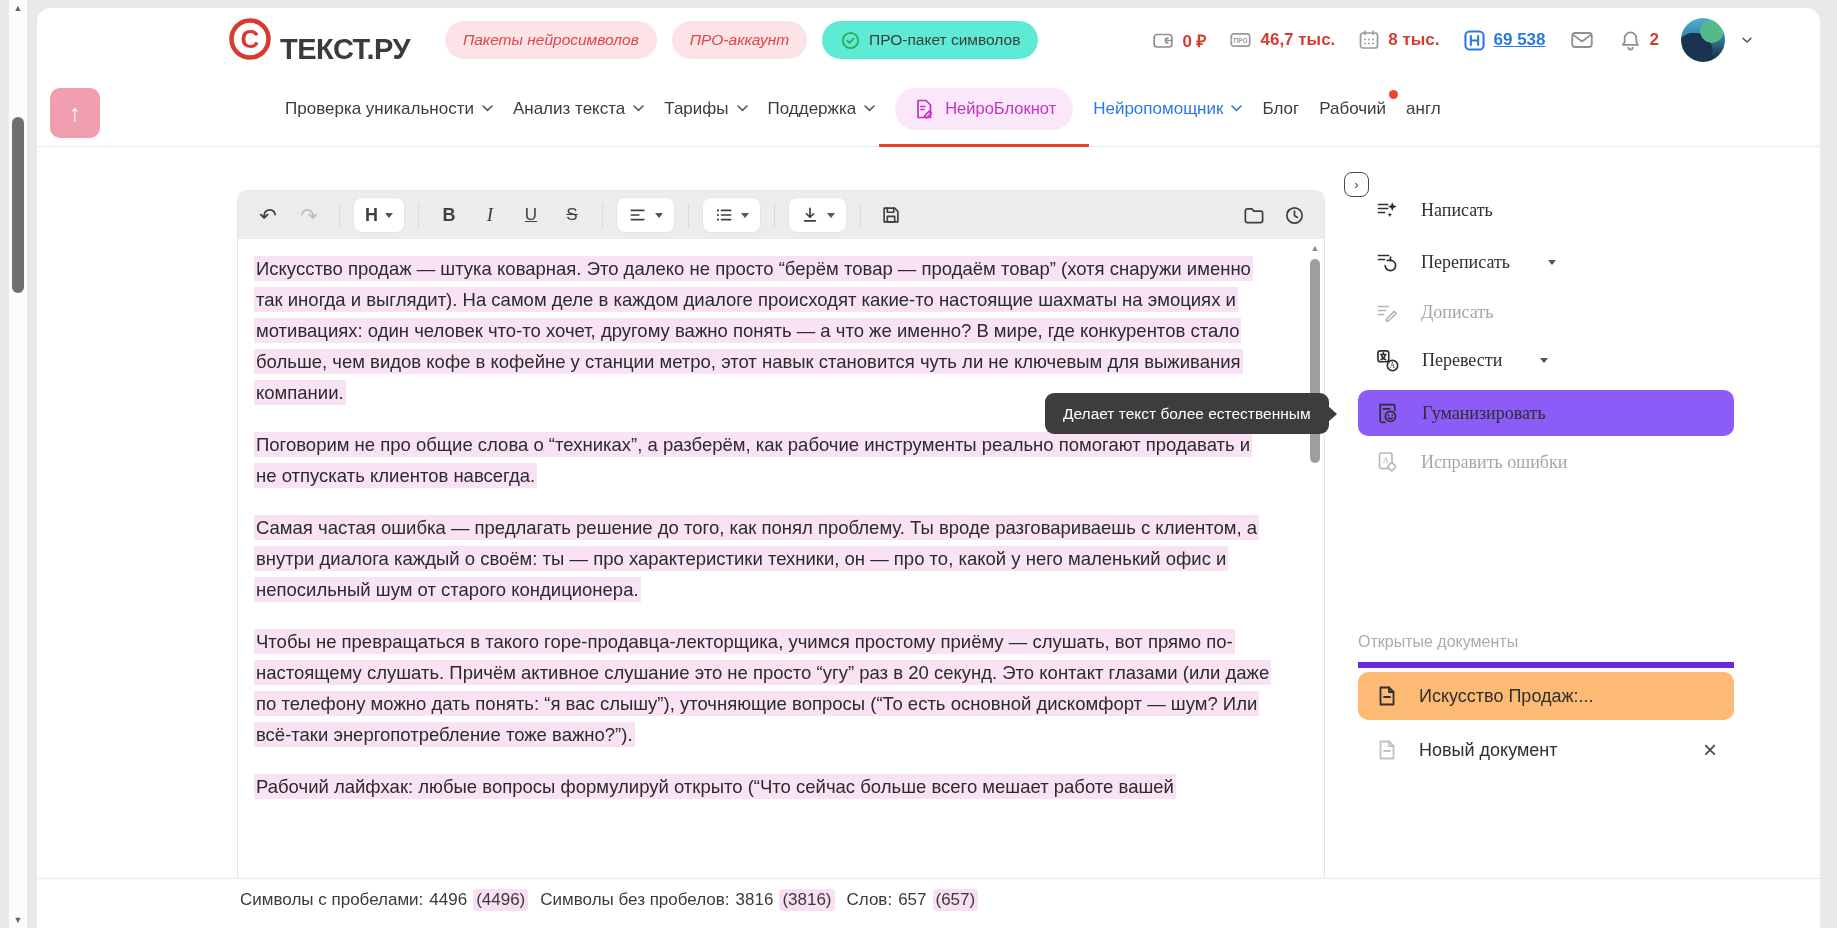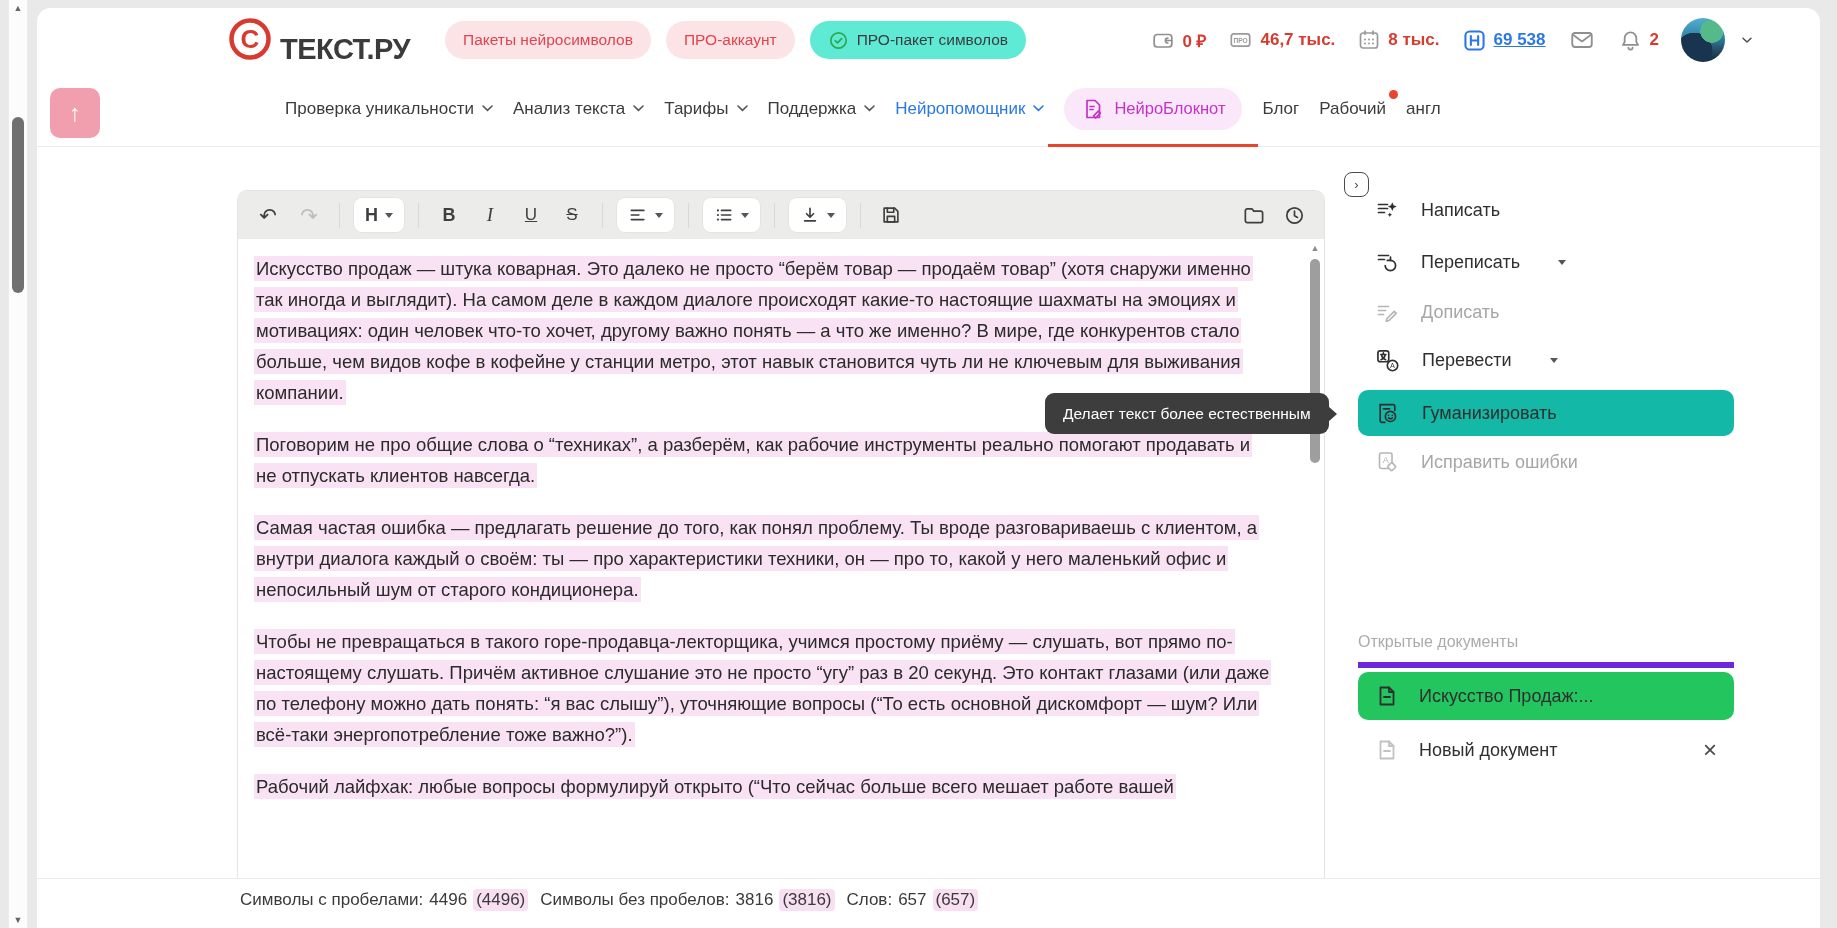--- a/index.html
+++ b/index.html
@@ -22,21 +22,21 @@
   .scroll-top-btn { left:50px; top:88px; width:50px; height:50px; border-radius:10px;
                     background:#f19fae; color:#fff; font-size:24px; display:flex;
                     align-items:center; justify-content:center; cursor:pointer; }
 
   
   .logo { left:228px; top:16px; height:46px; display:flex; align-items:center; gap:8px; }
   .logo-text { font-size:29px; font-weight:800; color:#3b3b3b; letter-spacing:-0.5px;margin-top:20px; }
   .badges { left:445px; top:21px; height:38px; display:flex; gap:15px; }
   .pill { height:38px; border-radius:19px; display:flex; align-items:center; gap:8px;
           padding:0 18px; font-size:15.5px; white-space:nowrap; }
-  .pill.pink { background:#fbe3e6; color:#e0454e; }
+  .pill.pink { background:#fbe3e6; color:#e0454e;font-style:italic; }
   .pill.green { background:#5eead4; color:#3c3c3c; }
   .hdr-stats { top:18px; right:82px; height:44px; display:flex; align-items:center; gap:22px; }
   .stat { display:flex; align-items:center; gap:7px; font-size:17px; font-weight:700; white-space:nowrap; }
   .stat.red { color:#d63b2f; }
   .stat.blue { color:#2b78e4;text-decoration:underline; }
   .avatar { width:44px; height:44px; border-radius:50%;
             background:
               radial-gradient(circle at 70% 30%, #56b98a 0 26%, transparent 27%),
               radial-gradient(circle at 30% 75%, #18344e 0 40%, transparent 41%),
               linear-gradient(180deg,#54aecf 0%,#2e82a6 45%,#27506b 70%,#152736 100%); }
@@ -90,31 +90,31 @@
   .tooltip::after { content:""; position:absolute; right:-8px; top:50%; margin-top:-8px;
              border-top:8px solid transparent; border-bottom:8px solid transparent;
              border-left:9px solid #3d3d3d; }
 
   
   .collapse-btn { left:1344px; top:172px; width:25px; height:25px; border:1.5px solid #4a4a4a;
              border-radius:8px; display:flex; align-items:center; justify-content:center;
              font-size:13px; color:#4a4a4a; cursor:pointer; }
   .side-row { left:1358px; width:376px; height:44px; display:flex; align-items:center;
              gap:22px; padding:0 17px; font-size:18px; color:#2f2f2f; cursor:pointer;
-             border-radius:10px; white-space:nowrap; }
+             border-radius:10px; white-space:nowrap;font-family:Liberation Serif, serif; }
   .side-row.disabled { color:#a6a6a6; }
   .side-row.disabled svg { stroke:#b5b5b5 !important; }
-  .side-row.hovered { background:#14b8a6; }
+  .side-row.hovered { background:#8b5cf6; }
   .side-caret { margin-left:16px; }
   .docs-title { left:1358px; top:633px; width:376px; font-size:16px; color:#ababab;
              padding-bottom:11px; border-bottom:6px solid #6d28d9; }
   .doc-row { left:1358px; width:376px; height:48px; display:flex; align-items:center;
              gap:20px; padding:0 17px; font-size:18px; color:#2f2f2f; border-radius:10px;
              cursor:pointer; }
-  .doc-row.active { background:#22c55e; }
+  .doc-row.active { background:#fdba74; }
   .doc-row .close-x { margin-left:auto; font-size:24px; color:#4a4a4a; line-height:1; }
   .doc-row.new .doc-svg { stroke:#c2c2c2; }
 
   
   .status-sep { left:37px; top:878px; width:1783px; height:1px; background:#eaeaea; }
   .statusbar { left:240px; top:889px; display:flex; gap:12px; font-size:17px; color:#3a3a3a; }
   .status-group { display:flex; gap:6px; align-items:center; white-space:nowrap; }
   .paren-hl { background:#f8dff1; border-radius:4px; padding:1px 3px; }
 
   svg.ic { display:block; }
@@ -229,35 +229,35 @@
     <svg class="ic" width="11" height="7" viewBox="0 0 11 7">
       <polyline points="1,1 5.5,5.3 10,1" fill="none" stroke="#555" stroke-width="1.6" stroke-linecap="round"></polyline>
       </svg>
   </div>
   <div class="nav-item">
     <span>Поддержка</span>
     <svg class="ic" width="11" height="7" viewBox="0 0 11 7">
       <polyline points="1,1 5.5,5.3 10,1" fill="none" stroke="#555" stroke-width="1.6" stroke-linecap="round"></polyline>
       </svg>
   </div>
-  <div class="nav-item blue">
-    <span>Нейропомощник</span>
-    <svg class="ic" width="11" height="7" viewBox="0 0 11 7">
-      <polyline points="1,1 5.5,5.3 10,1" fill="none" stroke="#2b78e4" stroke-width="1.6" stroke-linecap="round"></polyline>
-      </svg>
-  </div>
   <div class="nav-item active-tab">
     <span class="neuro-badge">
       <svg class="ic" width="24" height="24" viewBox="0 0 24 24" fill="none" stroke="#c433c4" stroke-width="1.7" stroke-linecap="round" stroke-linejoin="round">
         <path d="M6 3.5 h8 l4.5 4.5 v12.5 h-12.5 z"></path>
         <path d="M9 9.5 h4 M9 12.5 h3"></path>
         <path d="M12.5 19 l4.8-4.8 2 2 -4.8 4.8 z"></path>
       </svg>
       <span>НейроБлокнот</span>
     </span>
+  </div>
+  <div class="nav-item blue">
+    <span>Нейропомощник</span>
+    <svg class="ic" width="11" height="7" viewBox="0 0 11 7">
+      <polyline points="1,1 5.5,5.3 10,1" fill="none" stroke="#2b78e4" stroke-width="1.6" stroke-linecap="round"></polyline>
+      </svg>
   </div>
   <div class="nav-item">
     <span>Блог</span>
   </div>
   <div class="nav-item dot-news">
     <span>Рабочий</span>
   </div>
   <div class="nav-item">
     <span>англ</span>
   </div>

